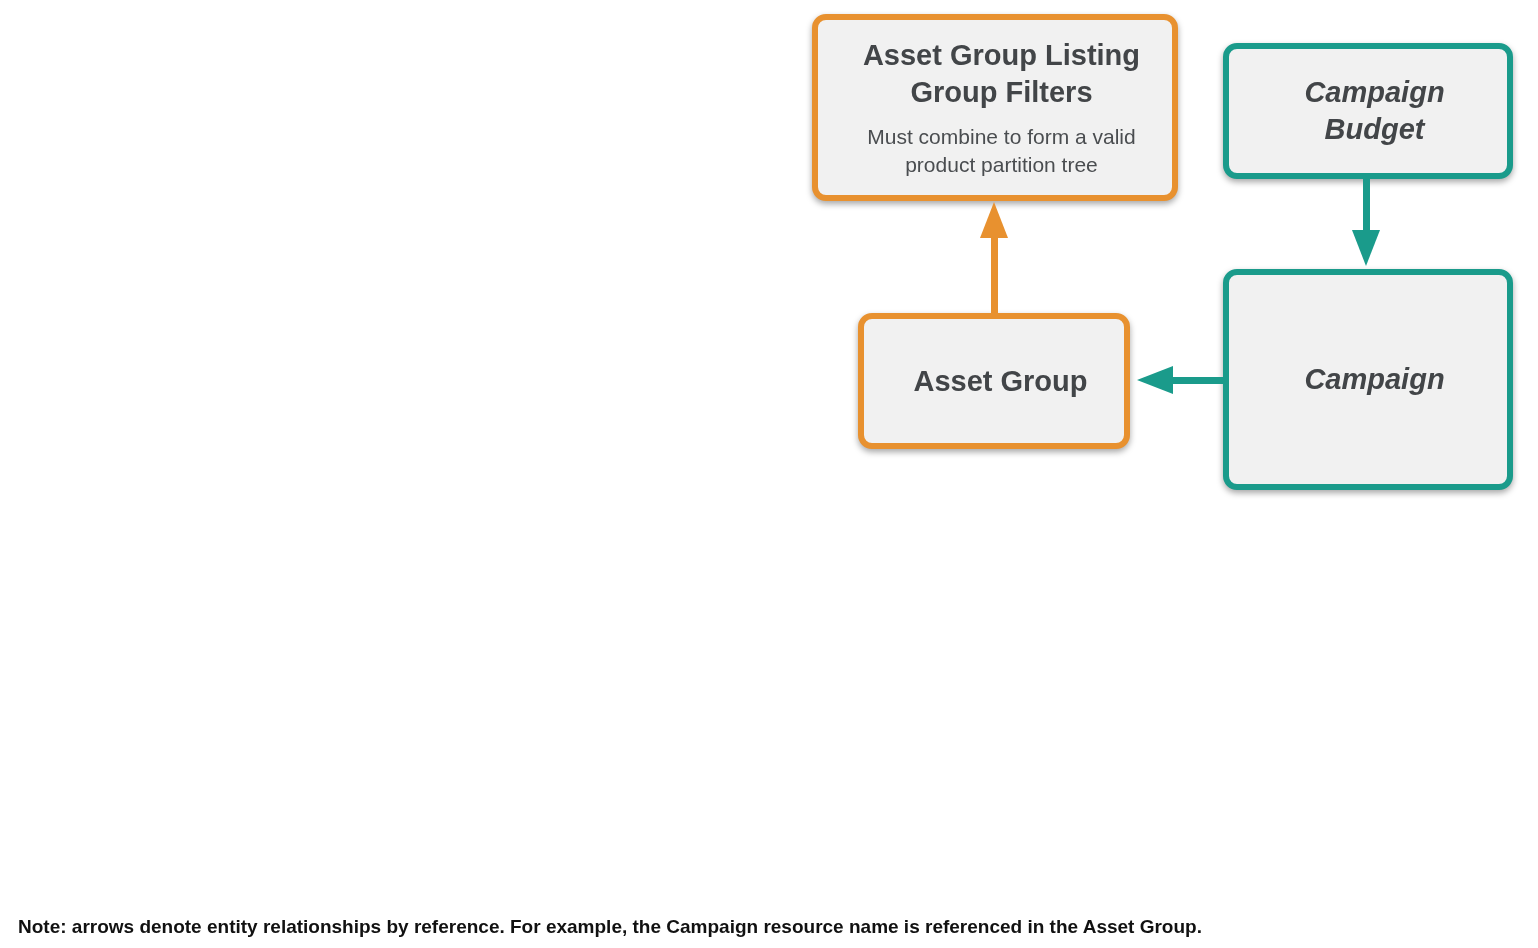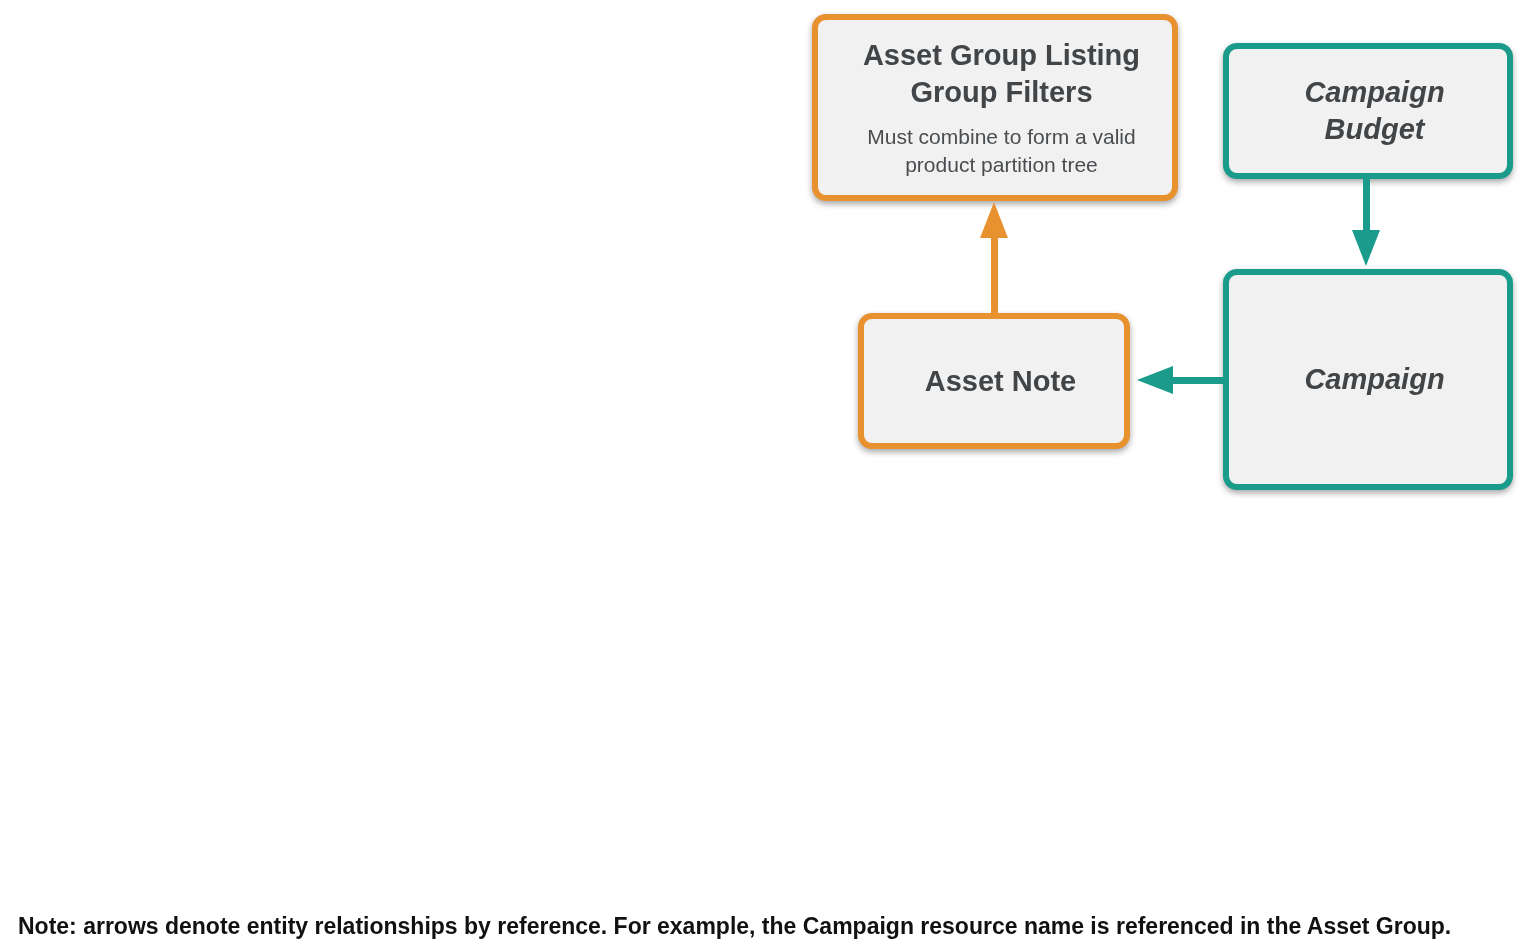--- a/index.html
+++ b/index.html
@@ -84,21 +84,21 @@
   .head-c-left {
     left: 1137px; top: 366px;
     border-top: 14px solid transparent;
     border-bottom: 14px solid transparent;
     border-right: 36px solid #1a9b8b;
   }
   .note {
     position: absolute;
     left: 18px;
     top: 914px;
-    font-size: 23px;
+    font-size: 19px;
     line-height: 25px;
     font-weight: bold;
     color: #111111;
     white-space: nowrap;
   }
 </style>
 </head>
 <body>
 
 <div class="canvas">
@@ -109,21 +109,21 @@
     <div class="subtitle">Must combine to form a valid
 product partition tree</div>
   </div>
 
   <div class="node teal node-budget">
     <div class="title">Campaign
 Budget</div>
   </div>
 
   <div class="node orange node-asset">
-    <div class="title">Asset Note</div>
+    <div class="title">Asset Group</div>
   </div>
 
   <div class="node teal node-camp">
     <div class="title">Campaign</div>
   </div>
 
   <div class="arrow-line orange line-ag-up"></div>
   <div class="arrow-head head-ag-up"></div>
 
   <div class="arrow-line teal line-cb-down"></div>

